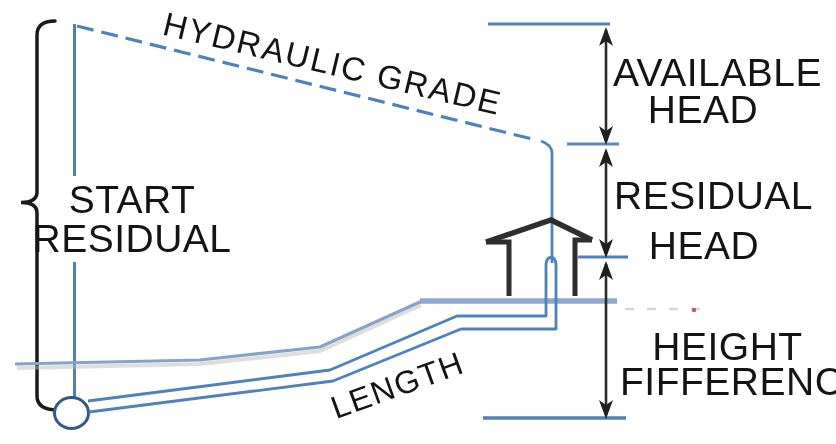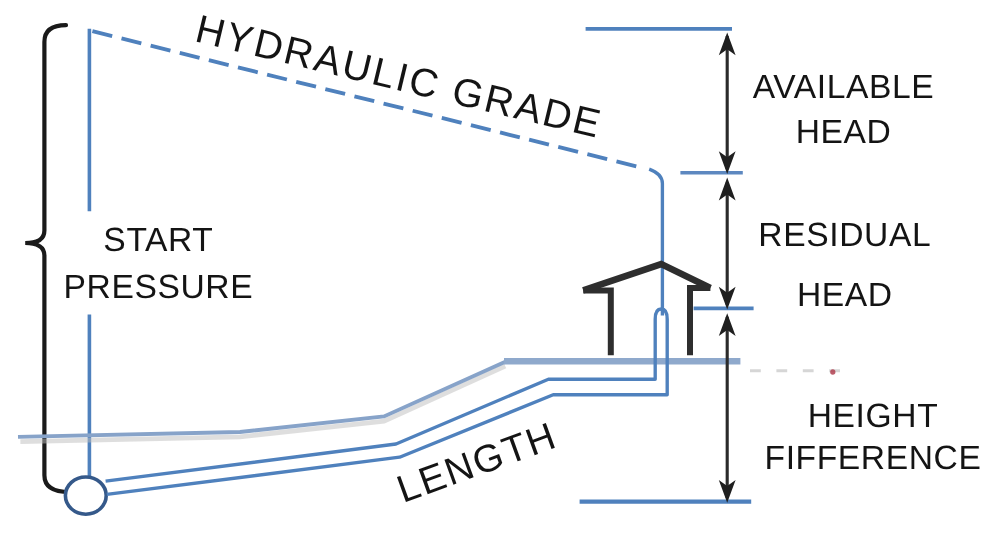--- a/index.html
+++ b/index.html
@@ -2,21 +2,21 @@
 <html><head>
 <meta charset="utf-8">
 <style>
   html,body{margin:0;padding:0;background:#ffffff;}
   #stage{
     position:relative;width:836px;height:444px;background:#ffffff;
     overflow:hidden;font-family:"Liberation Sans",sans-serif;
   }
   #stage svg{position:absolute;left:0;top:0;}
   .lbl{
-    position:absolute;color:#141414;font-size:28px;line-height:36px;
+    position:absolute;color:#141414;font-size:39px;line-height:36px;
     white-space:pre-line;text-align:center;letter-spacing:.5px;
     font-family:"Liberation Sans",sans-serif;
   }
   .lbl.rot{white-space:nowrap;transform-origin:0 0;}
   #lbl-hydraulic-grade{left:168px;top:6px;font-size:33px;letter-spacing:2px;transform:rotate(13.5deg);}
   #lbl-start-pressure{left:22px;top:180px;width:220px;line-height:39px;}
   #lbl-length{left:326px;top:392px;font-size:32px;letter-spacing:1.5px;transform:rotate(-20deg);}
   #lbl-available-head{left:613px;top:54px;width:180px;line-height:37px;}
   #lbl-residual-head{left:614px;top:171px;width:180px;line-height:50px;}
   #lbl-height-difference{left:620px;top:329px;width:215px;line-height:35px;}
@@ -67,21 +67,21 @@
         <polygon points="606,148 599,167 606,162 613,167"></polygon>
         <polygon points="606,258 599,239 606,244 613,239"></polygon>
         <polygon points="606,261 599,280 606,275 613,280"></polygon>
         <polygon points="606,419 599,400 606,405 613,400"></polygon>
       </g>
     </g>
   </svg>
 
   <div class="lbl rot" id="lbl-hydraulic-grade">HYDRAULIC GRADE</div>
   <div class="lbl" id="lbl-start-pressure">START
-PRESSURE</div>
+RESIDUAL</div>
   <div class="lbl rot" id="lbl-length">LENGTH</div>
   <div class="lbl" id="lbl-available-head">AVAILABLE
 HEAD</div>
   <div class="lbl" id="lbl-residual-head">RESIDUAL
 HEAD</div>
   <div class="lbl" id="lbl-height-difference">HEIGHT
 FIFFERENCE</div>
 
 </div>
 

